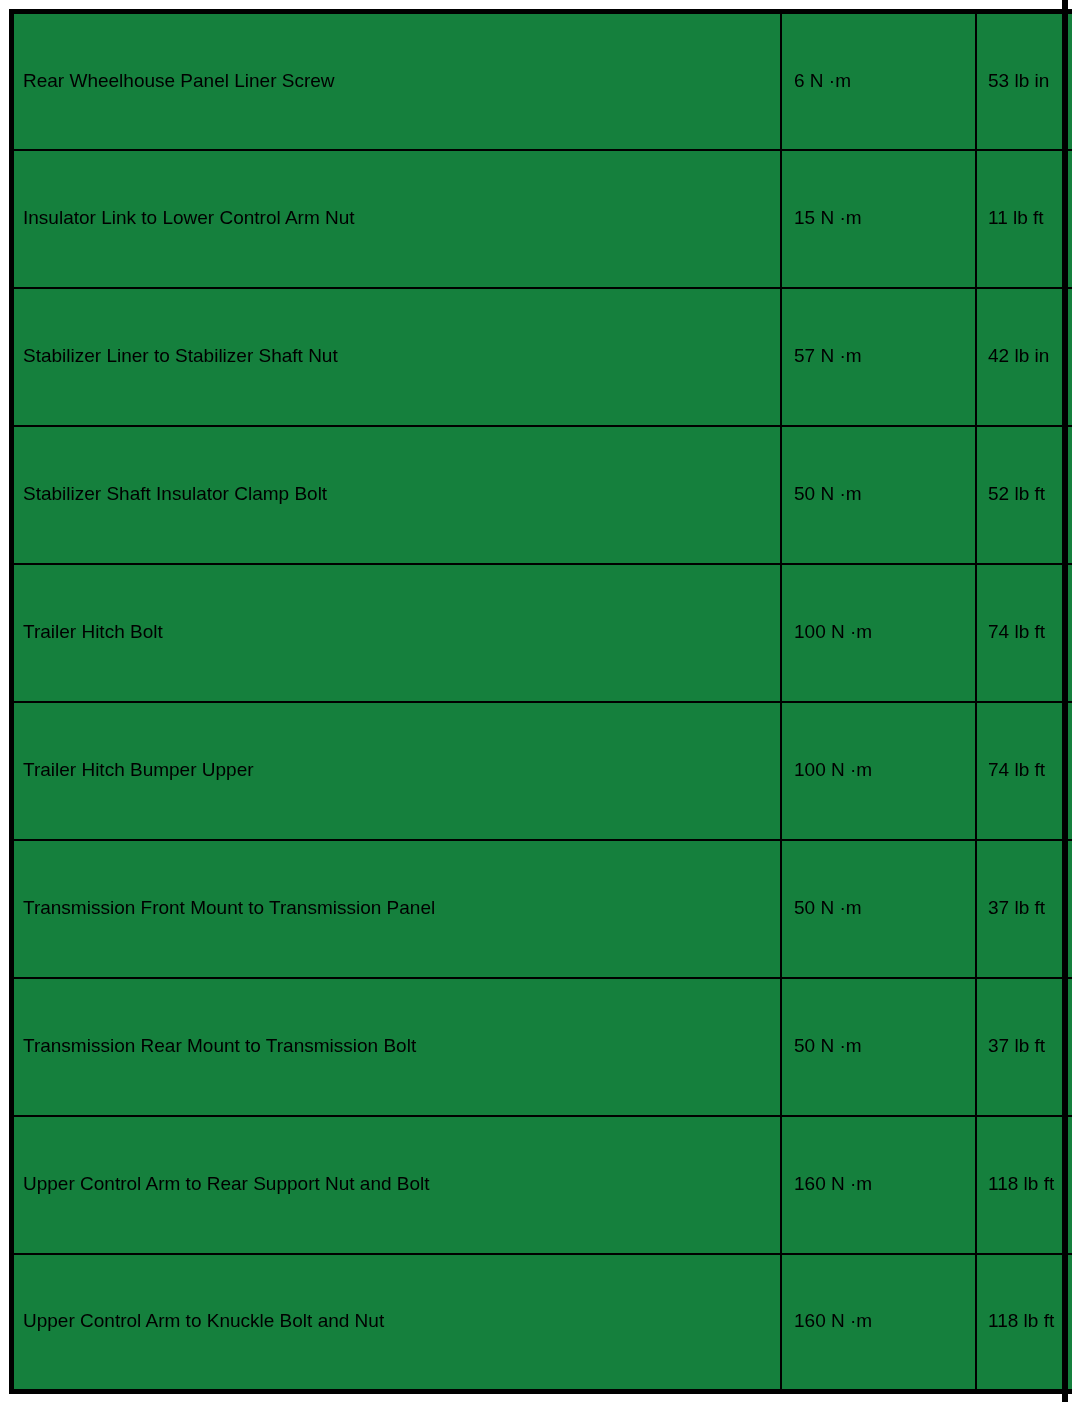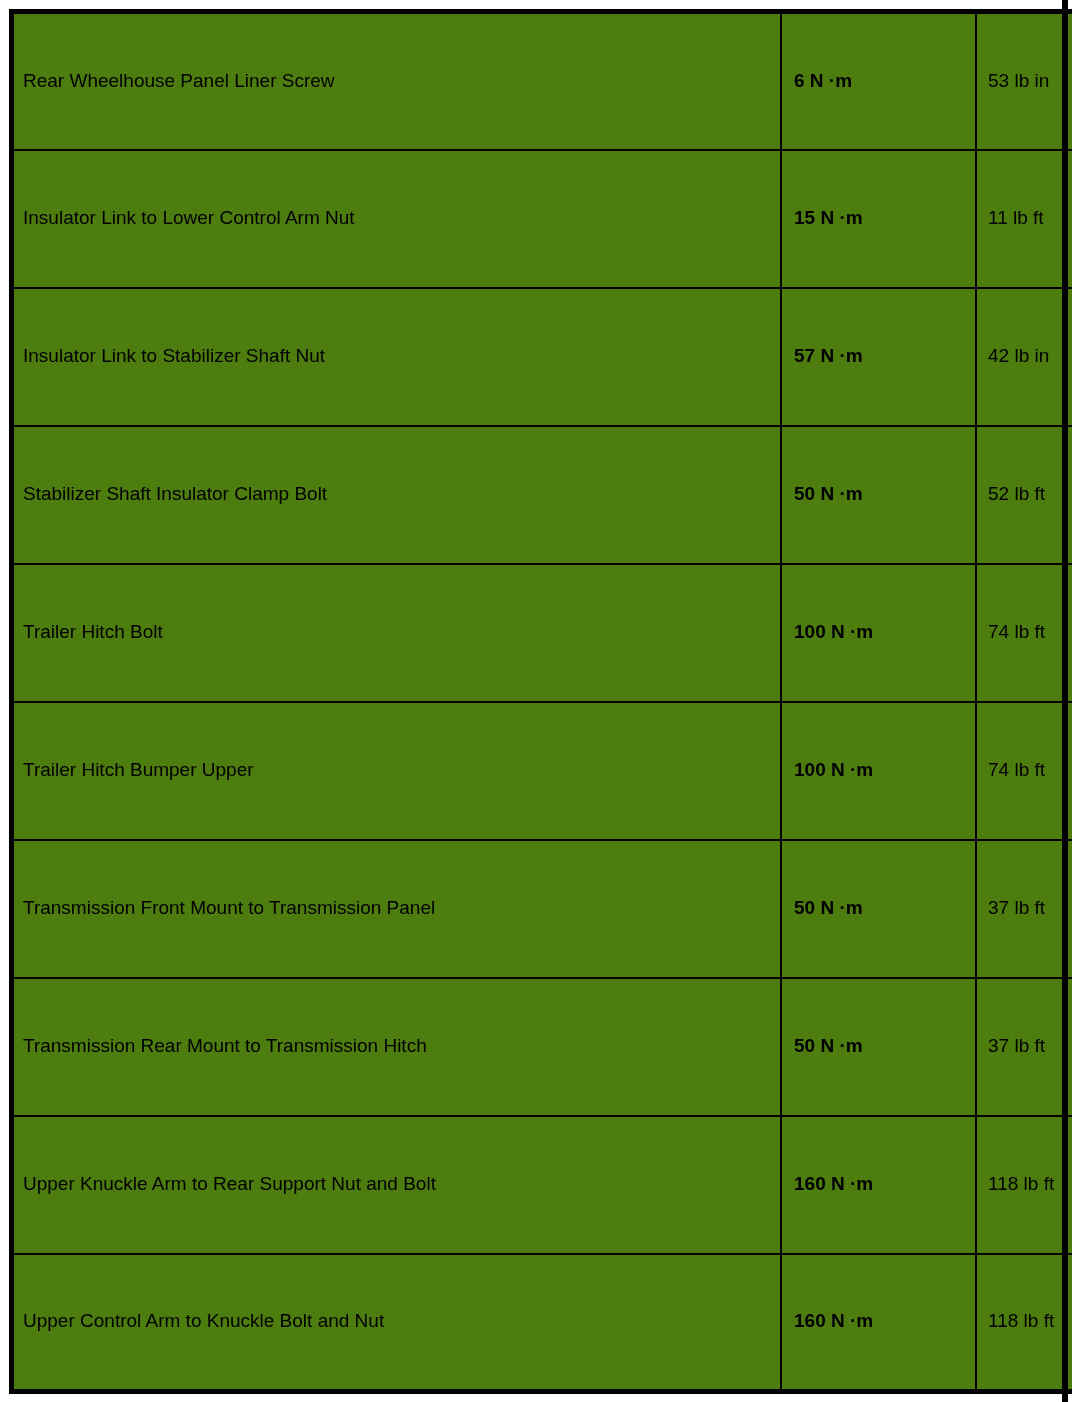--- a/index.html
+++ b/index.html
@@ -25,36 +25,35 @@
     height: 1384px;
     border: 5px solid #000000;
     background: #ffffff;
   }
   .spec-table td {
     border: 2px solid #000000;
     vertical-align: middle;
     font-size: 19px;
     line-height: 1.2;
     color: #000000;
-    background: #4d7c0f;
+    background: #15803d;
     overflow: hidden;
   }
   .spec-table tr {
     height: 138px;
   }
   td.col-0 {
     width: 751px;
     padding-left: 9px;
     padding-right: 6px;
   }
   td.col-1 {
     width: 177px;
     padding-left: 12px;
     padding-right: 4px;
-    font-weight: bold;
   }
   td.col-2 {
     width: 110px;
     padding-left: 11px;
     padding-right: 2px;
   }
   .page-edge-strip {
     position: absolute;
     left: 1062px;
     top: 0;
@@ -72,21 +71,21 @@
         <td class="col-0">Rear Wheelhouse Panel Liner Screw</td>
         <td class="col-1">6 N ·m</td>
         <td class="col-2">53 lb in</td>
       </tr>
       <tr>
         <td class="col-0">Insulator Link to Lower Control Arm Nut</td>
         <td class="col-1">15 N ·m</td>
         <td class="col-2">11 lb ft</td>
       </tr>
       <tr>
-        <td class="col-0">Insulator Link to Stabilizer Shaft Nut</td>
+        <td class="col-0">Stabilizer Liner to Stabilizer Shaft Nut</td>
         <td class="col-1">57 N ·m</td>
         <td class="col-2">42 lb in</td>
       </tr>
       <tr>
         <td class="col-0">Stabilizer Shaft Insulator Clamp Bolt</td>
         <td class="col-1">50 N ·m</td>
         <td class="col-2">52 lb ft</td>
       </tr>
       <tr>
         <td class="col-0">Trailer Hitch Bolt</td>
@@ -97,26 +96,26 @@
         <td class="col-0">Trailer Hitch Bumper Upper</td>
         <td class="col-1">100 N ·m</td>
         <td class="col-2">74 lb ft</td>
       </tr>
       <tr>
         <td class="col-0">Transmission Front Mount to Transmission Panel</td>
         <td class="col-1">50 N ·m</td>
         <td class="col-2">37 lb ft</td>
       </tr>
       <tr>
-        <td class="col-0">Transmission Rear Mount to Transmission Hitch</td>
+        <td class="col-0">Transmission Rear Mount to Transmission Bolt</td>
         <td class="col-1">50 N ·m</td>
         <td class="col-2">37 lb ft</td>
       </tr>
       <tr>
-        <td class="col-0">Upper Knuckle Arm to Rear Support Nut and Bolt</td>
+        <td class="col-0">Upper Control Arm to Rear Support Nut and Bolt</td>
         <td class="col-1">160 N ·m</td>
         <td class="col-2">118 lb ft</td>
       </tr>
       <tr>
         <td class="col-0">Upper Control Arm to Knuckle Bolt and Nut</td>
         <td class="col-1">160 N ·m</td>
         <td class="col-2">118 lb ft</td>
       </tr>
     </tbody>
 </table>

